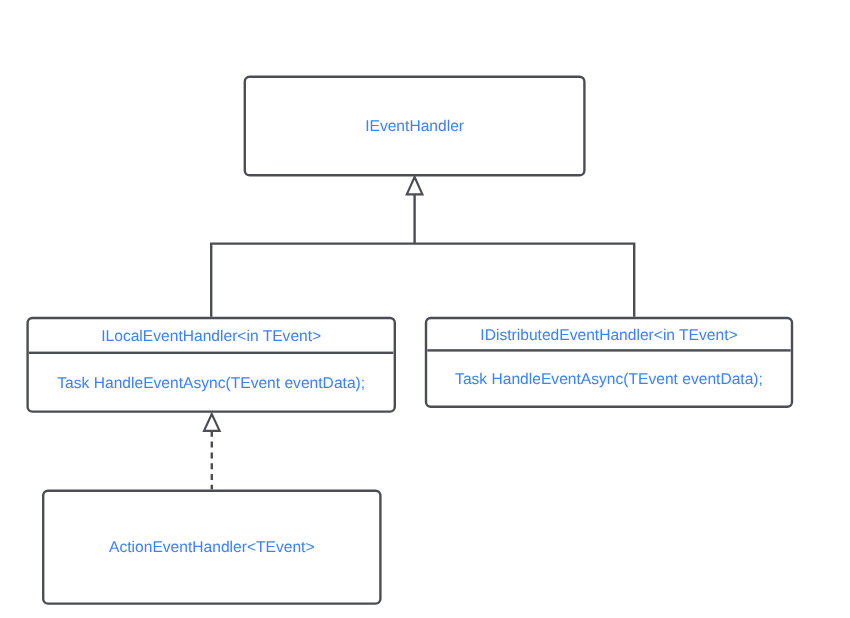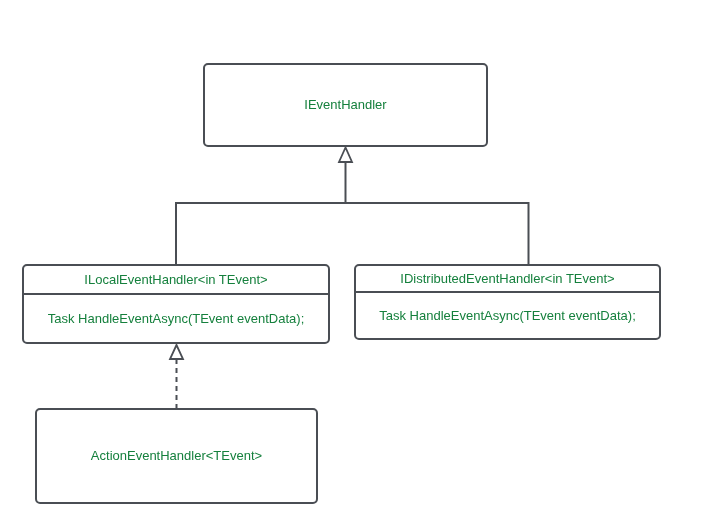--- a/index.html
+++ b/index.html
@@ -22,21 +22,21 @@
     width: 708px;
     height: 515px;
     pointer-events: none;
   }
   .node {
     position: absolute;
     box-sizing: border-box;
     background: #ffffff;
     border: 2px solid #4a4e54;
     border-radius: 5px;
-    color: #15803d;
+    color: #3b82f6;
     font-size: 13px;
     line-height: 1.2;
   }
   .node.simple {
     display: flex;
     align-items: center;
     justify-content: center;
     text-align: center;
   }
   .node.split {

